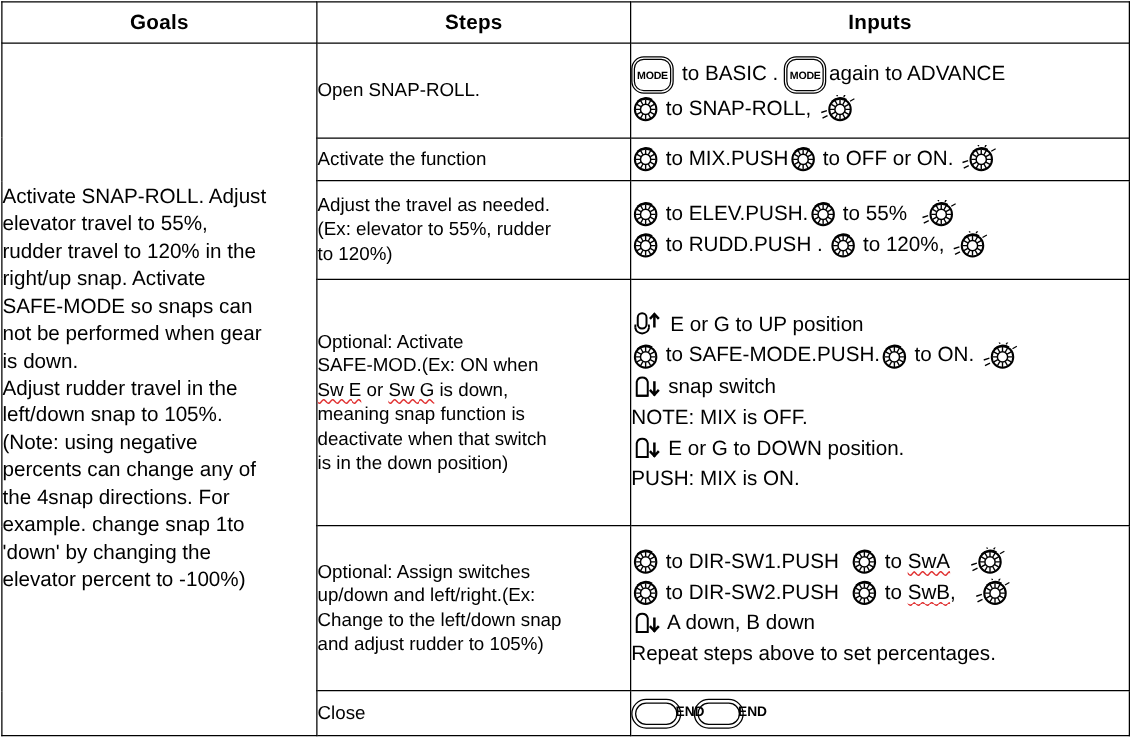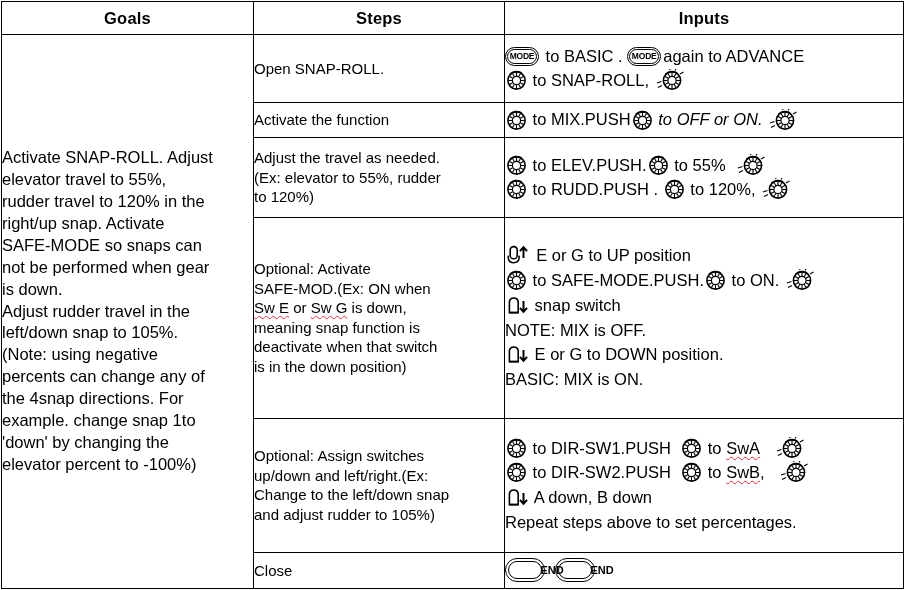--- a/index.html
+++ b/index.html
@@ -85,21 +85,21 @@
     text-decoration-style: wavy;
     text-decoration-color: #e03030;
     text-decoration-thickness: 1px;
     text-underline-offset: 2px;
   }
 
   
   .icn { display: inline-block; vertical-align: middle; flex: 0 0 auto; }
 
   .icn-mode {
-    width: 34px; height: 19px;
+    width: 34px; height: 30px;
     position: relative;
     margin: 0 2px 0 0;
   }
   .icn-mode .outer {
     position: absolute; inset: 0;
     border: 1.4px solid #000;
     border-radius: 10px;
     box-sizing: border-box;
   }
   .icn-mode .inner {
@@ -294,21 +294,21 @@
                     <line x1="7.78" y1="13.65" x2="4.57" y2="15.50" stroke="#000" stroke-width="1.1"></line>
                     <line x1="7.20" y1="11.50" x2="3.50" y2="11.50" stroke="#000" stroke-width="1.1"></line>
                     <line x1="7.78" y1="9.35" x2="4.57" y2="7.50" stroke="#000" stroke-width="1.1"></line>
                     <line x1="9.35" y1="7.78" x2="7.50" y2="4.57" stroke="#000" stroke-width="1.1"></line>
                     <line x1="11.50" y1="7.20" x2="11.50" y2="3.50" stroke="#000" stroke-width="1.1"></line>
                     <line x1="13.65" y1="7.78" x2="15.50" y2="4.57" stroke="#000" stroke-width="1.1"></line>
                     <line x1="15.22" y1="9.35" x2="18.43" y2="7.50" stroke="#000" stroke-width="1.1"></line>
     <path d="M 4.9 5.3 A 9.3 9.3 0 0 1 16.7 3.9000000000000004" fill="none" stroke="#000" stroke-width="1.5"></path>
 
   </svg></span>
-                <span class="t" style="white-space: pre; font-style: italic;"> to OFF or ON. </span>
+                <span class="t" style="white-space: pre;"> to OFF or ON. </span>
                 <span class="icn icn-knob rays"><svg width="30" height="23" viewBox="0 0 30 23">
     <circle cx="18" cy="11.5" r="8.6" fill="none" stroke="#000" stroke-width="1.6"></circle>
     <circle cx="18" cy="11.5" r="4.1" fill="none" stroke="#000" stroke-width="1.2"></circle>
     <line x1="22.30" y1="11.50" x2="26.00" y2="11.50" stroke="#000" stroke-width="1.1"></line>
                     <line x1="21.72" y1="13.65" x2="24.93" y2="15.50" stroke="#000" stroke-width="1.1"></line>
                     <line x1="20.15" y1="15.22" x2="22.00" y2="18.43" stroke="#000" stroke-width="1.1"></line>
                     <line x1="18.00" y1="15.80" x2="18.00" y2="19.50" stroke="#000" stroke-width="1.1"></line>
                     <line x1="15.85" y1="15.22" x2="14.00" y2="18.43" stroke="#000" stroke-width="1.1"></line>
                     <line x1="14.28" y1="13.65" x2="11.07" y2="15.50" stroke="#000" stroke-width="1.1"></line>
                     <line x1="13.70" y1="11.50" x2="10.00" y2="11.50" stroke="#000" stroke-width="1.1"></line>
@@ -563,21 +563,21 @@
               </div>
               <div class="inputs-line">
                 <span class="icn icn-sw wide"><svg width="25" height="24" viewBox="0 0 25 24">
                     <path d="M4.4 7.6 A 4.5 4.5 0 0 1 13.2 7.6 L13.2 18.6 L4.4 18.6 Z" fill="none" stroke="#000" stroke-width="1.6"></path>
        <line x1="4.4" y1="18.6" x2="13.2" y2="18.6" stroke="#000" stroke-width="1.6"></line>
                     <path d="M18.5 8 L18.5 17.5 M15.6 14.6 L18.5 17.8 L21.4 14.6" fill="none" stroke="#000" stroke-width="2" stroke-linecap="square"></path>
                   </svg></span>
                 <span class="t" style="white-space: pre;"> E or G to DOWN position.</span>
               </div>
               <div class="inputs-line">
-                <span class="t" style="white-space: pre;">BASIC: MIX is ON.</span>
+                <span class="t" style="white-space: pre;">PUSH: MIX is ON.</span>
               </div>
             </div>
           </td>
         </tr>
         <tr>
           <td class="steps">
             <div class="steps-text">
               <p>Optional: Assign switches</p>
               <p>up/down and left/right.(Ex:</p>
               <p>Change to the left/down snap</p>

